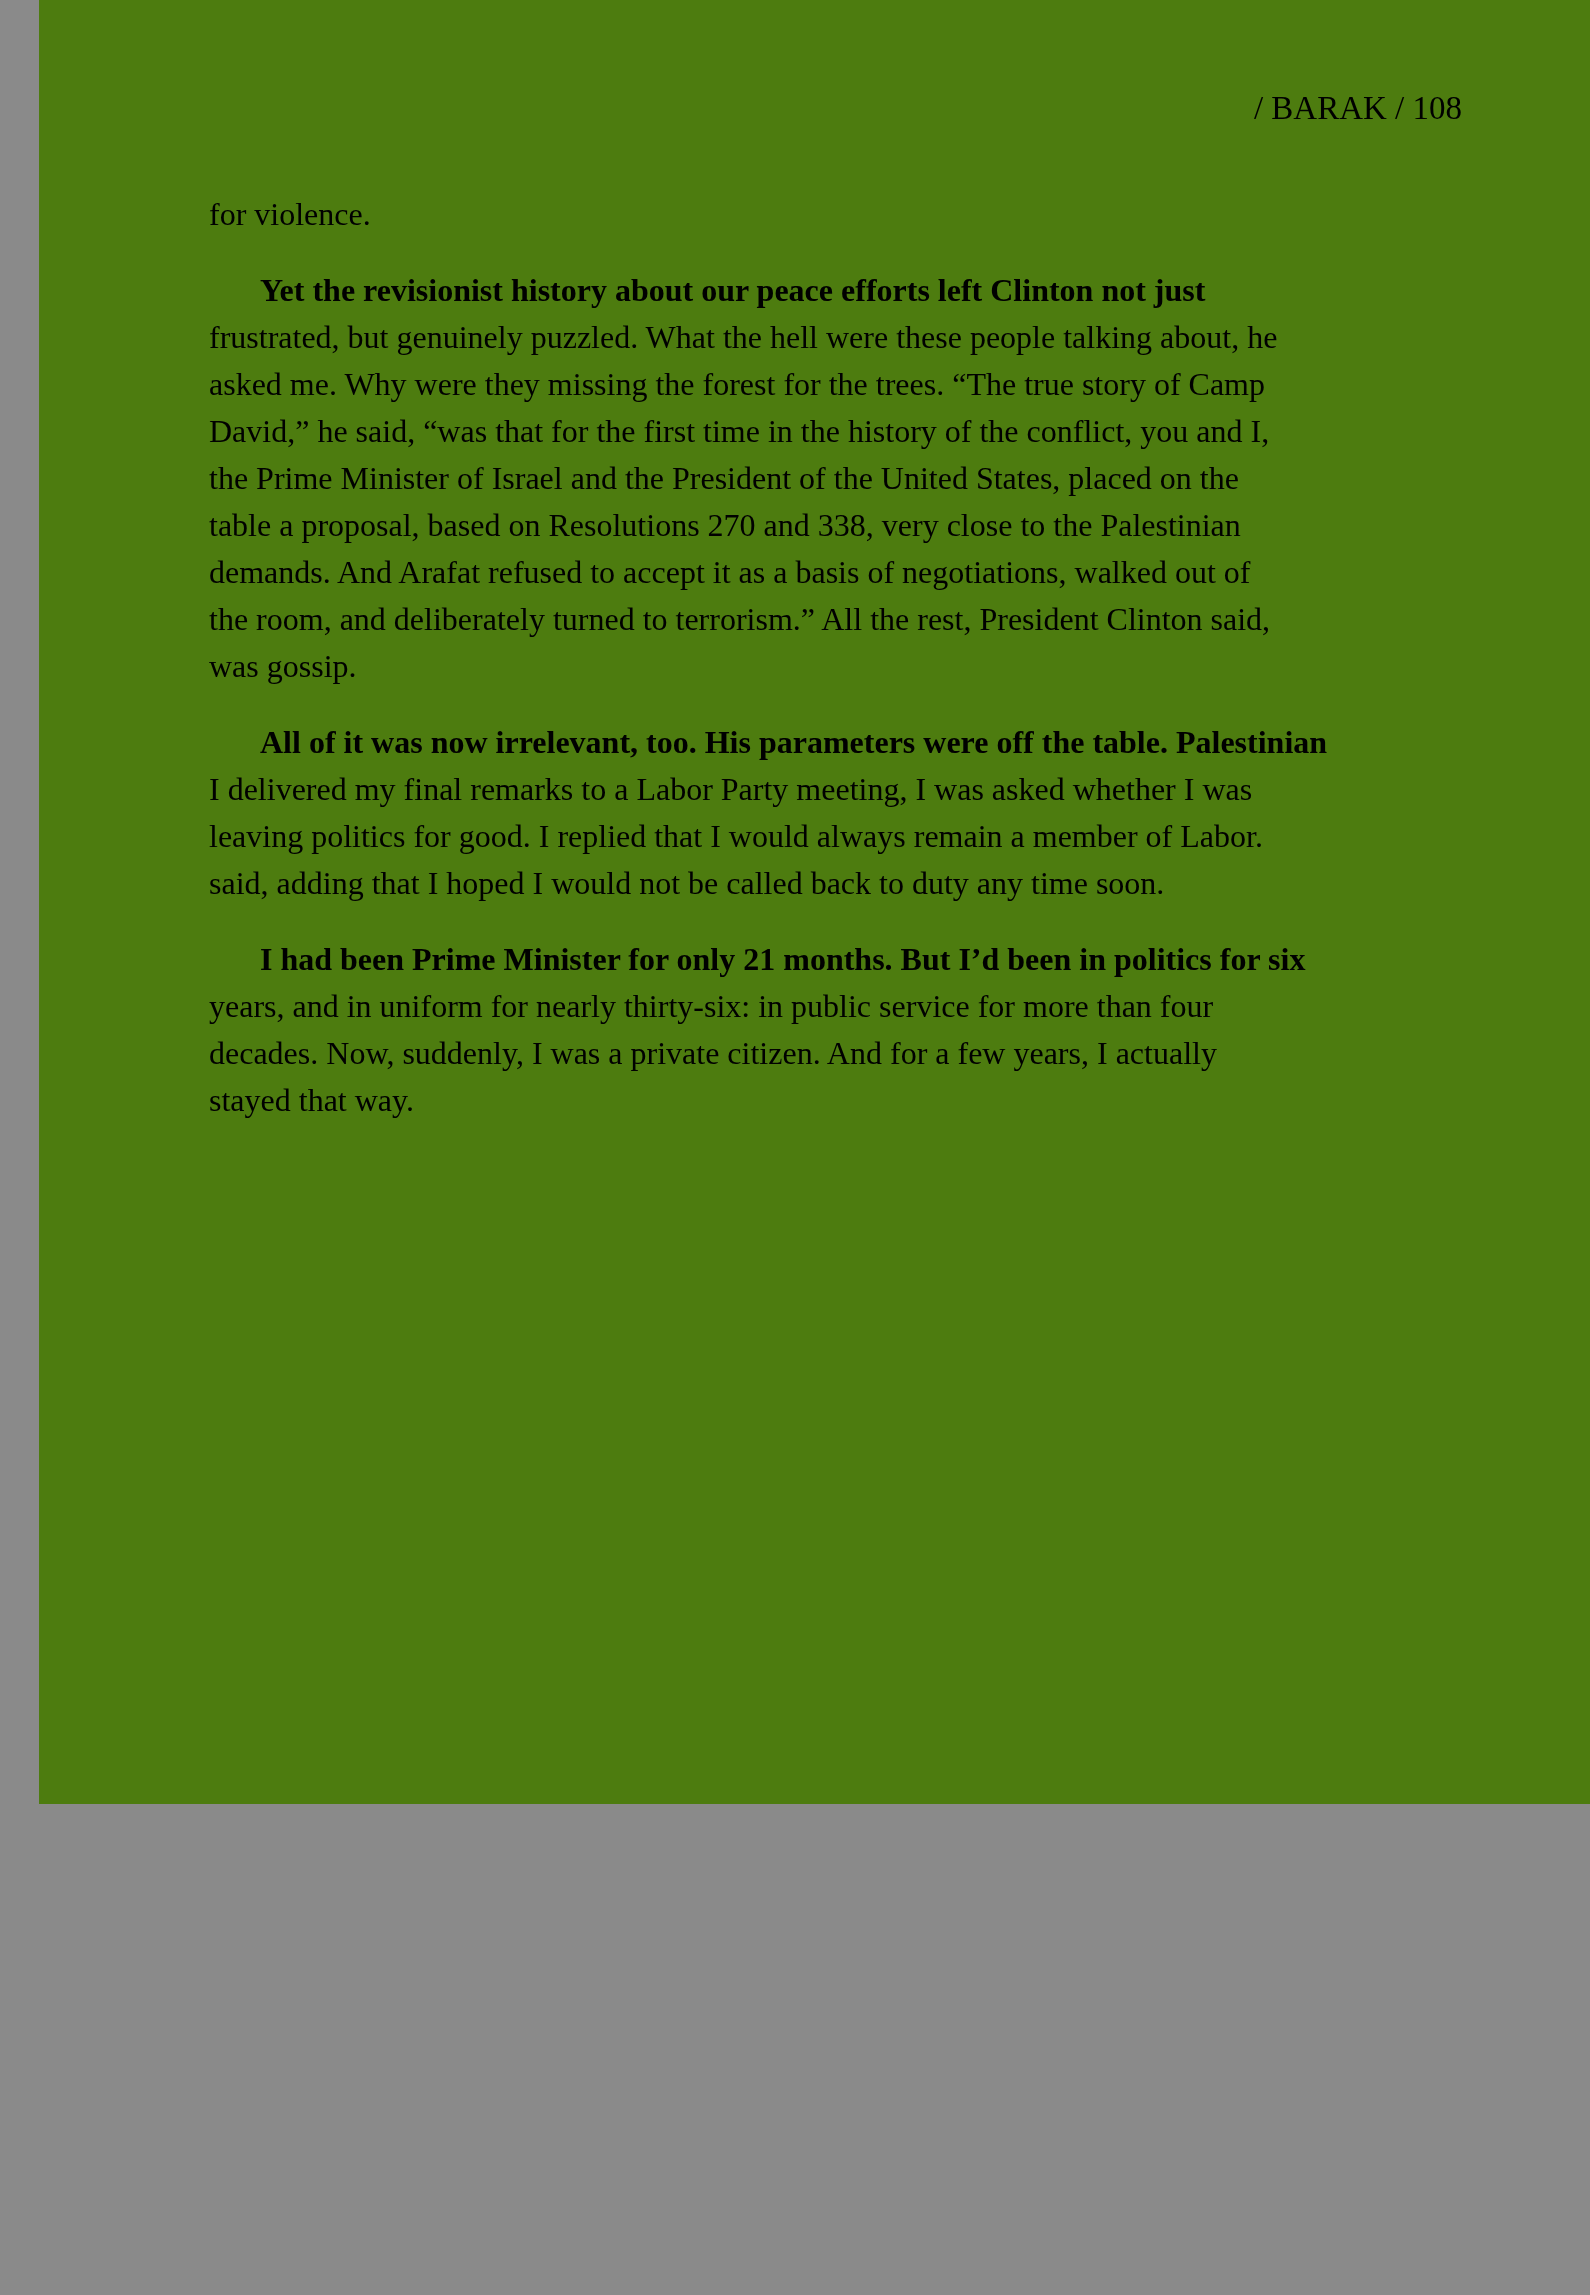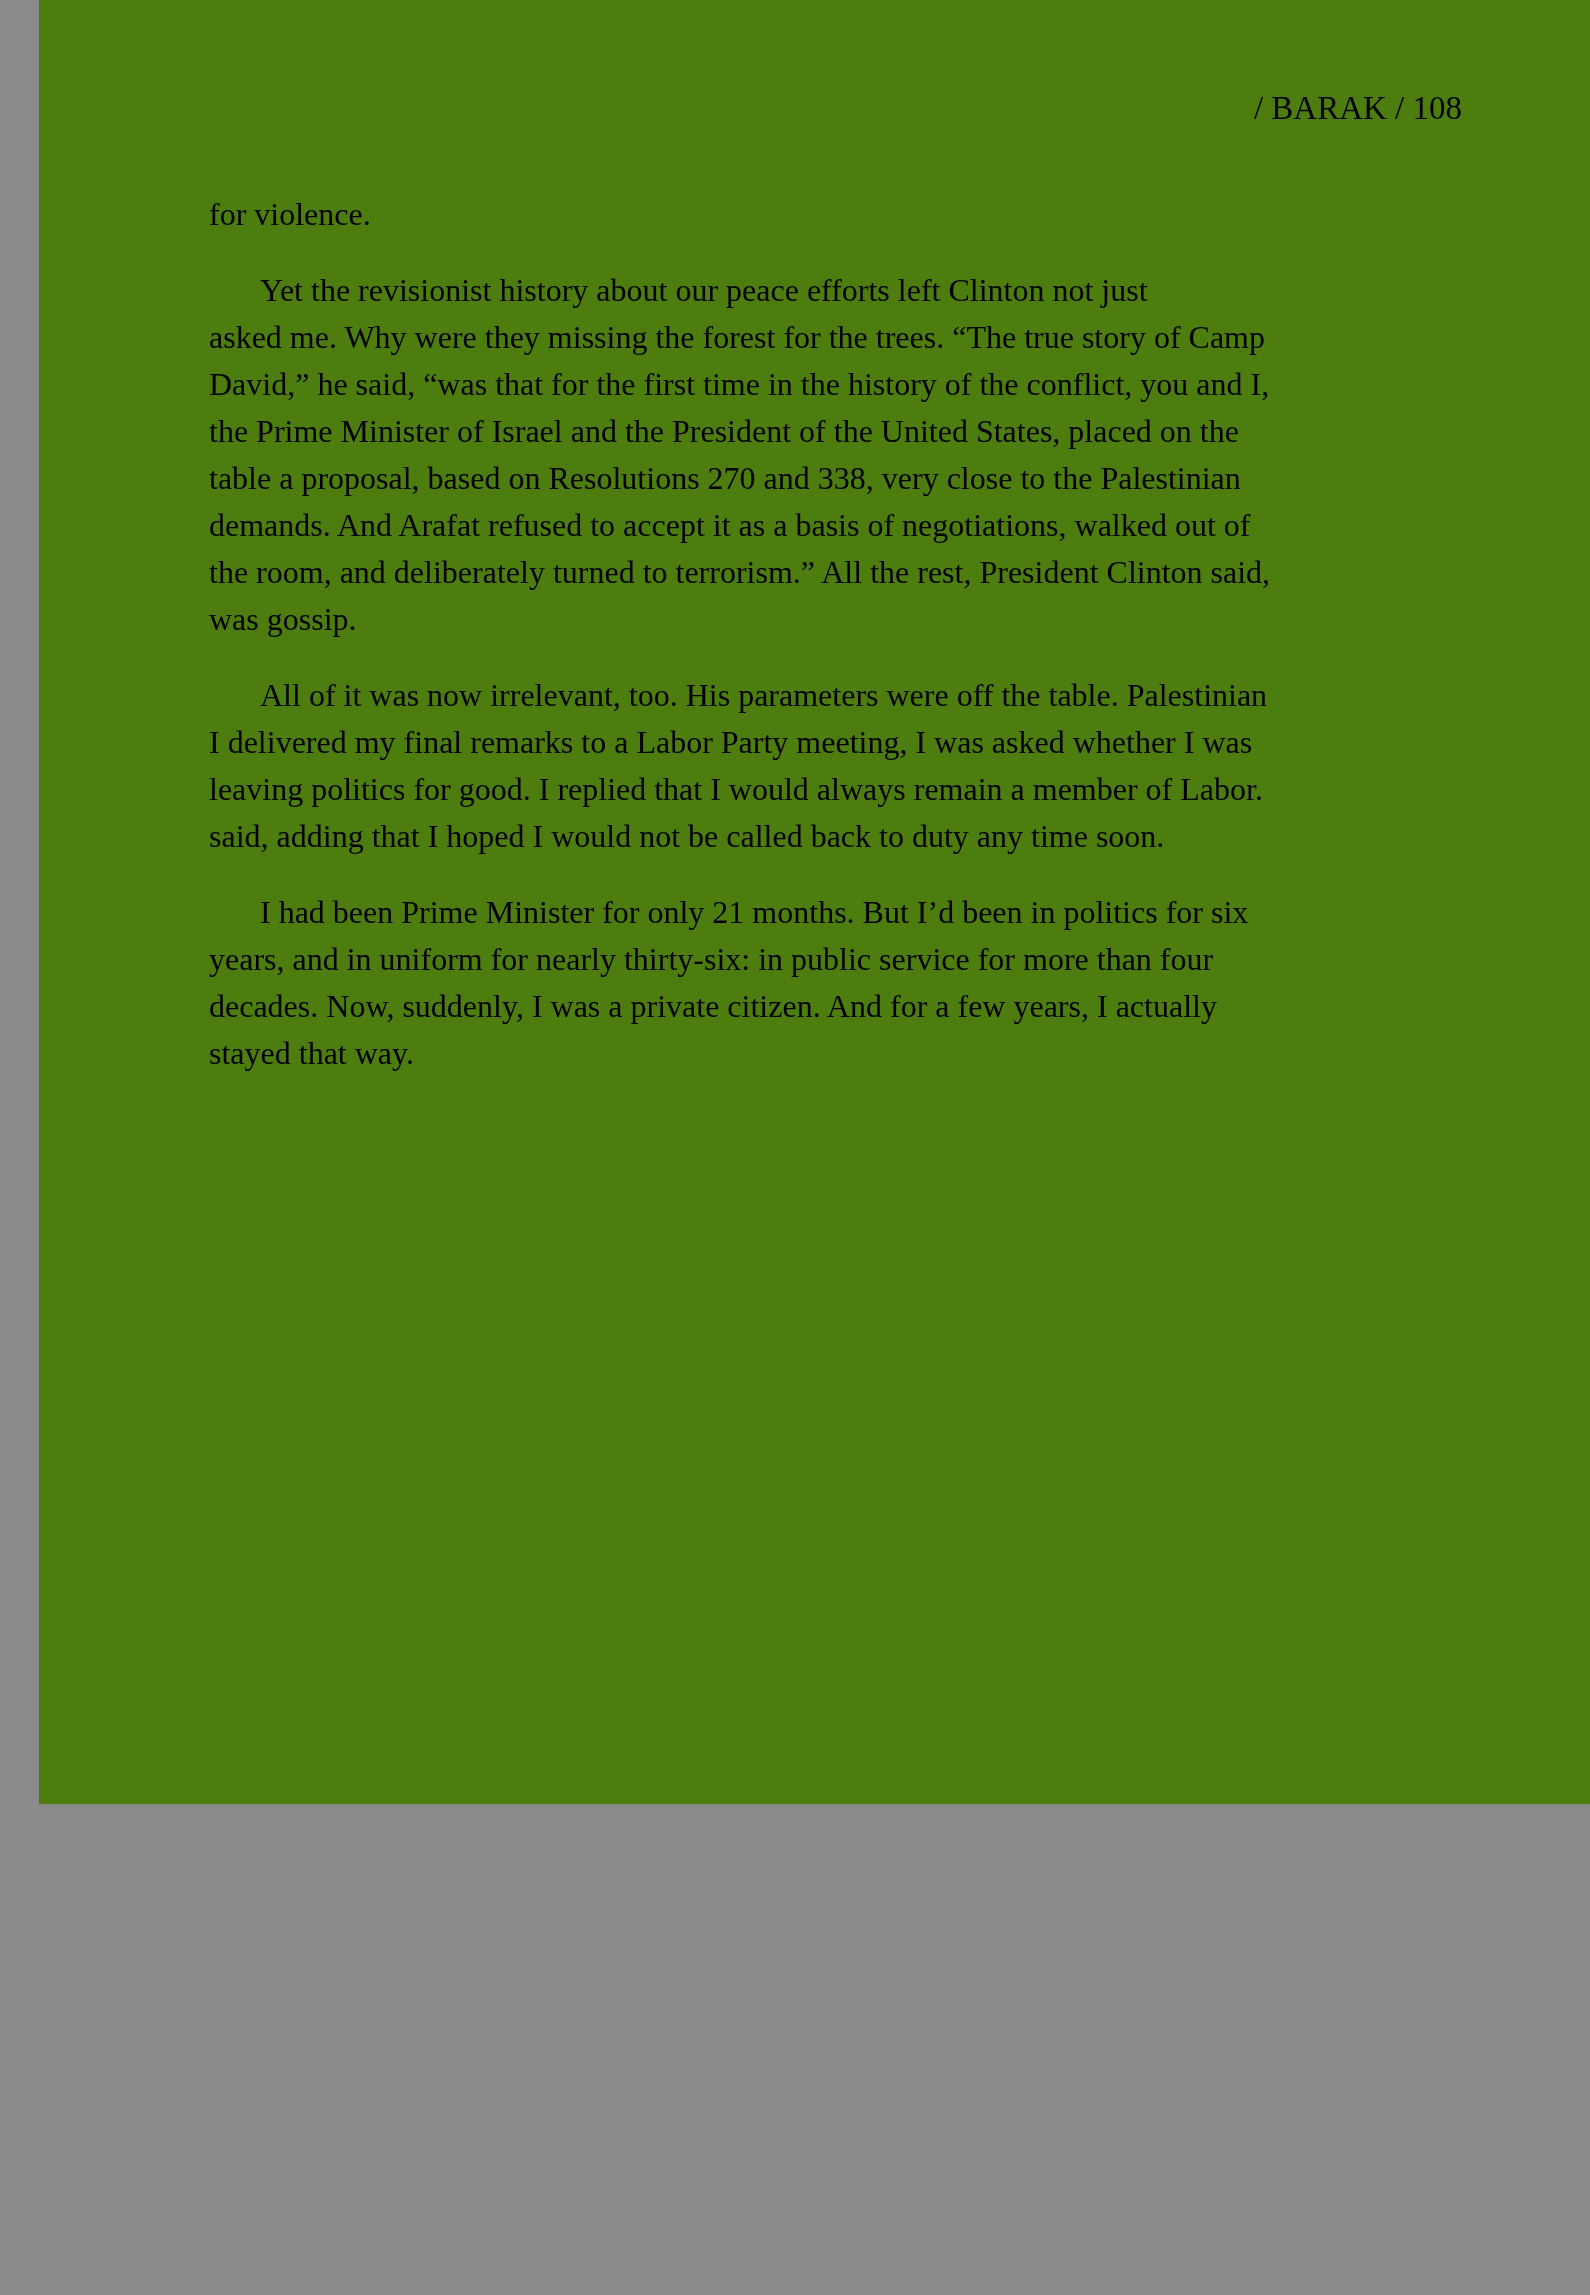--- a/index.html
+++ b/index.html
@@ -34,20 +34,21 @@
     line-height: 47px;
   }
   .paragraph {
     margin: 0 0 29px 0;
   }
   .paragraph:last-child {
     margin-bottom: 0;
   }
   .paragraph.indented .line:first-child {
     padding-left: 51px;
+    font-weight: bold;
   }
   .line {
     white-space: pre;
   }
   .page-number {
     position: absolute;
     top: 2181px;
     right: 12px;
     font-family: "Liberation Sans", sans-serif;
     font-size: 36px;
@@ -68,20 +69,21 @@
 
 <div class="page">
   <div class="running-header">/ BARAK / 108</div>
 
   <div class="body-text">
       <div class="paragraph">
         <div class="line">for violence.</div>
       </div>
       <div class="paragraph indented">
         <div class="line">Yet the revisionist history about our peace efforts left Clinton not just</div>
+        <div class="line">frustrated, but genuinely puzzled. What the hell were these people talking about, he</div>
         <div class="line">asked me. Why were they missing the forest for the trees. “The true story of Camp</div>
         <div class="line">David,” he said, “was that for the first time in the history of the conflict, you and I,</div>
         <div class="line">the Prime Minister of Israel and the President of the United States, placed on the</div>
         <div class="line">table a proposal, based on Resolutions 270 and 338, very close to the Palestinian</div>
         <div class="line">demands. And Arafat refused to accept it as a basis of negotiations, walked out of</div>
         <div class="line">the room, and deliberately turned to terrorism.” All the rest, President Clinton said,</div>
         <div class="line">was gossip.</div>
       </div>
       <div class="paragraph indented">
         <div class="line">All of it was now irrelevant, too. His parameters were off the table. Palestinian</div>

